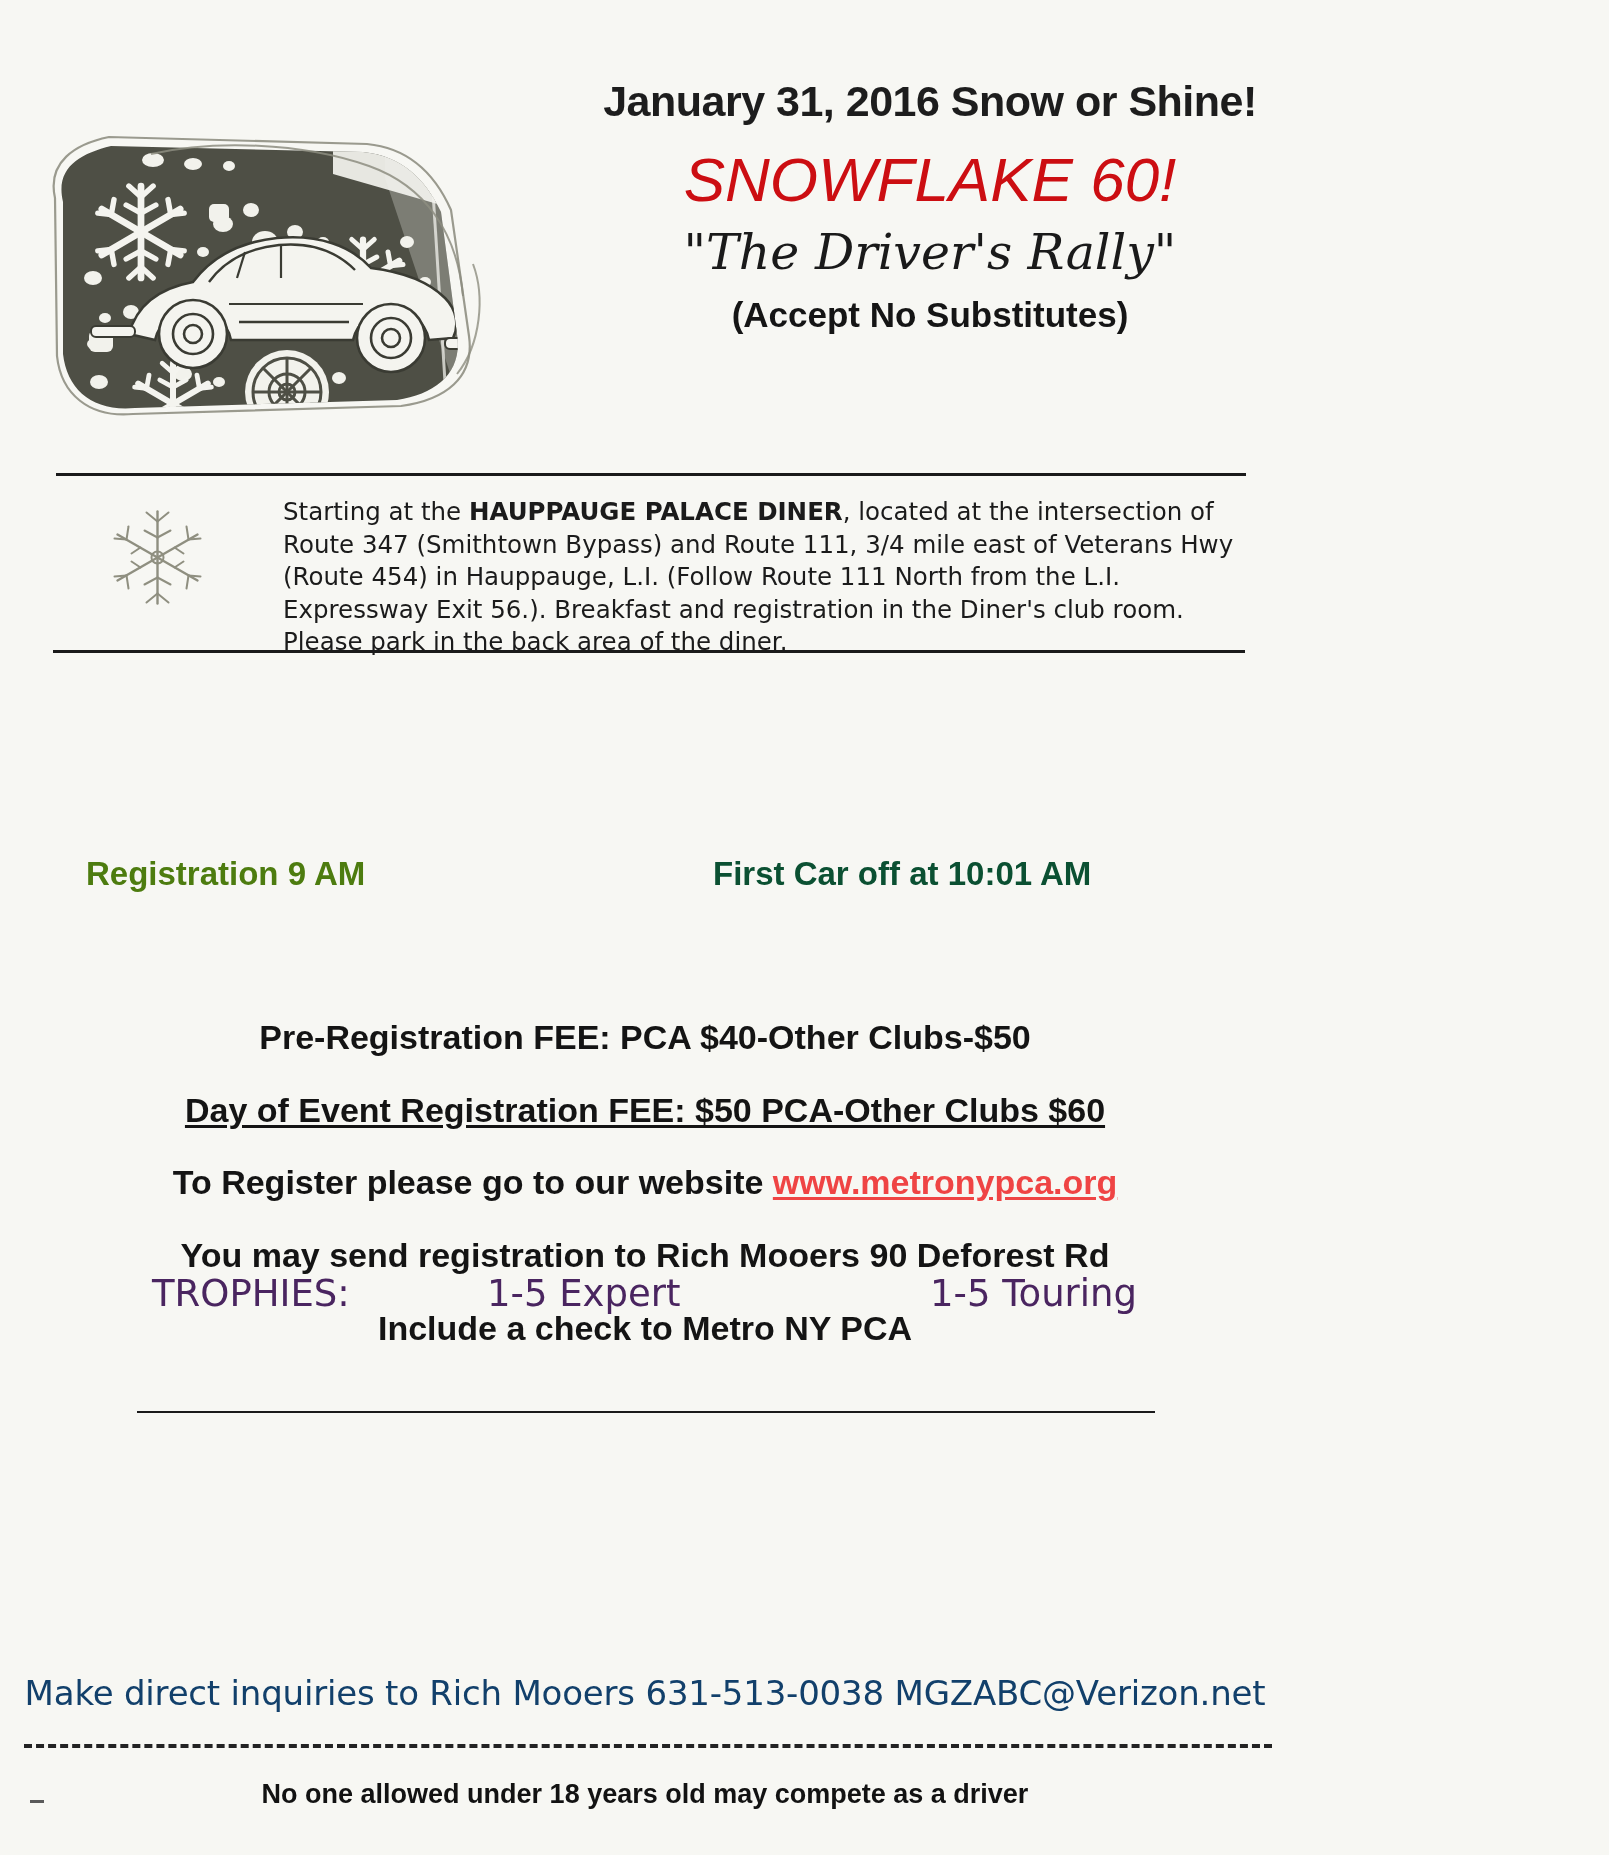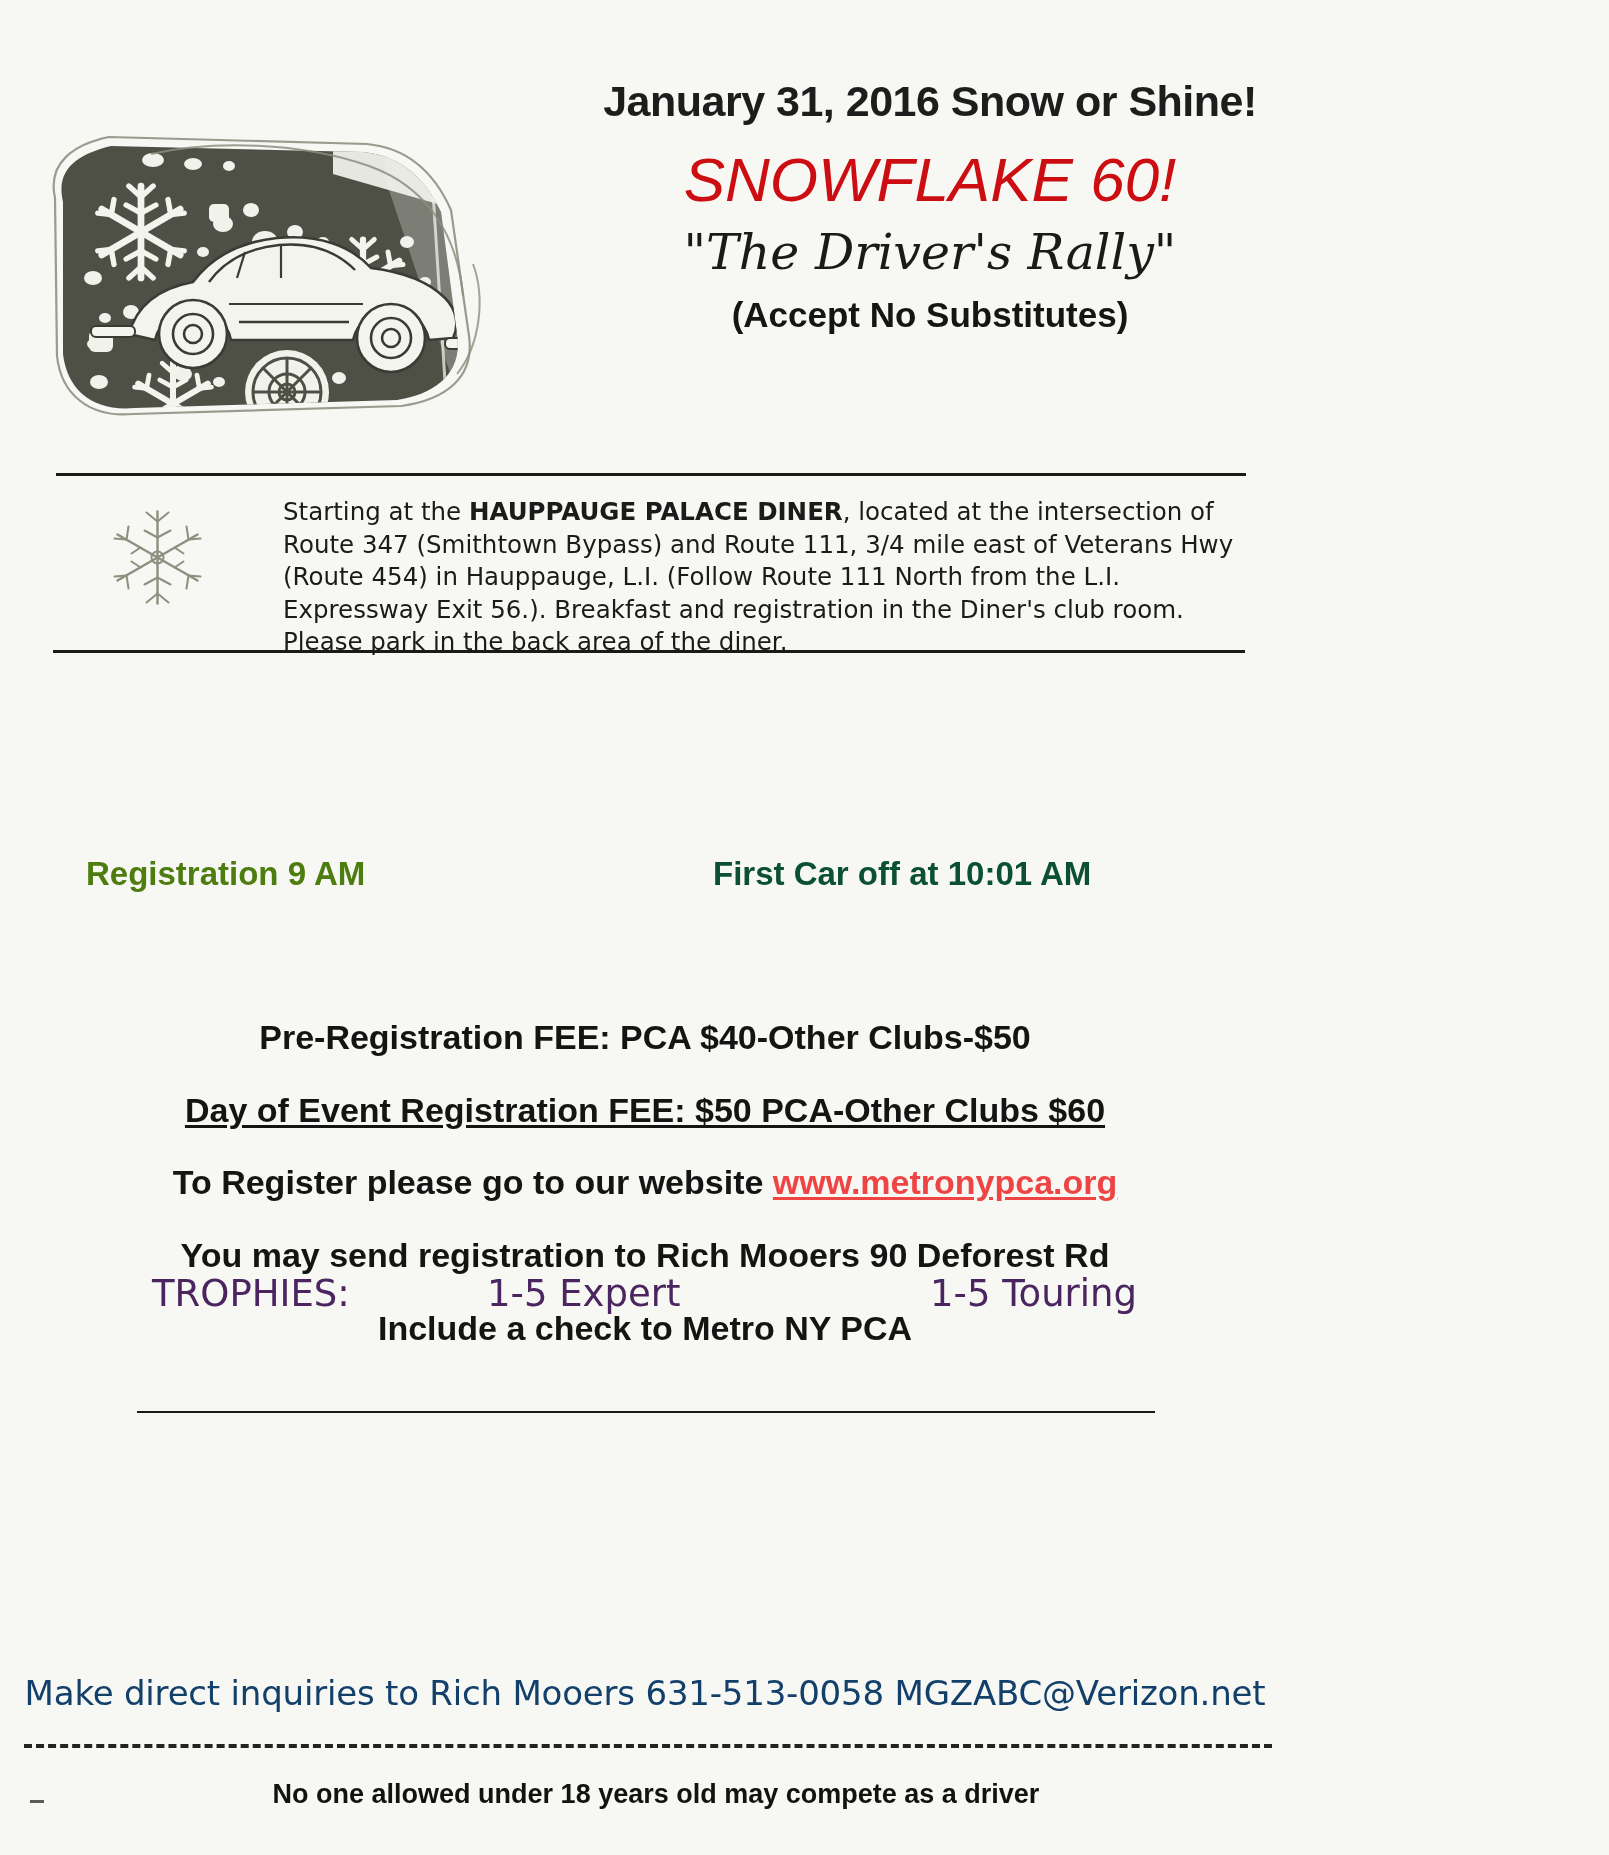--- a/index.html
+++ b/index.html
@@ -226,21 +226,20 @@
   .footer-note {
     position: absolute;
     left: 0;
     top: 1779px;
     width: 1290px;
     text-align: center;
     font-family: "Liberation Sans", sans-serif;
     font-weight: bold;
     font-size: 27px;
     color: #121212;
-    padding-left: 11px;
   }
   .stray-mark {
     position: absolute;
     left: 30px;
     top: 1800px;
     width: 14px;
     height: 3px;
     background: #5a5a5a;
   }
 </style>
@@ -466,20 +465,20 @@
   </div>
 
   <div class="trophies">
     <div class="trophy-label">TROPHIES:</div>
     <div class="trophy-expert">1-5 Expert</div>
     <div class="trophy-touring">1-5 Touring</div>
   </div>
 
   <div class="rule rule-trophy"></div>
 
-  <div class="contact">Make direct inquiries to Rich Mooers  631-513-0058 MGZABC@Verizon.net</div>
+  <div class="contact">Make direct inquiries to Rich Mooers  631-513-0038 MGZABC@Verizon.net</div>
 
   <div class="rule-dashed"></div>
 
   <div class="footer-note">No one allowed under 18 years old may compete as a driver</div>
   <div class="stray-mark"></div>
 
 </div>
 
 </body></html>

